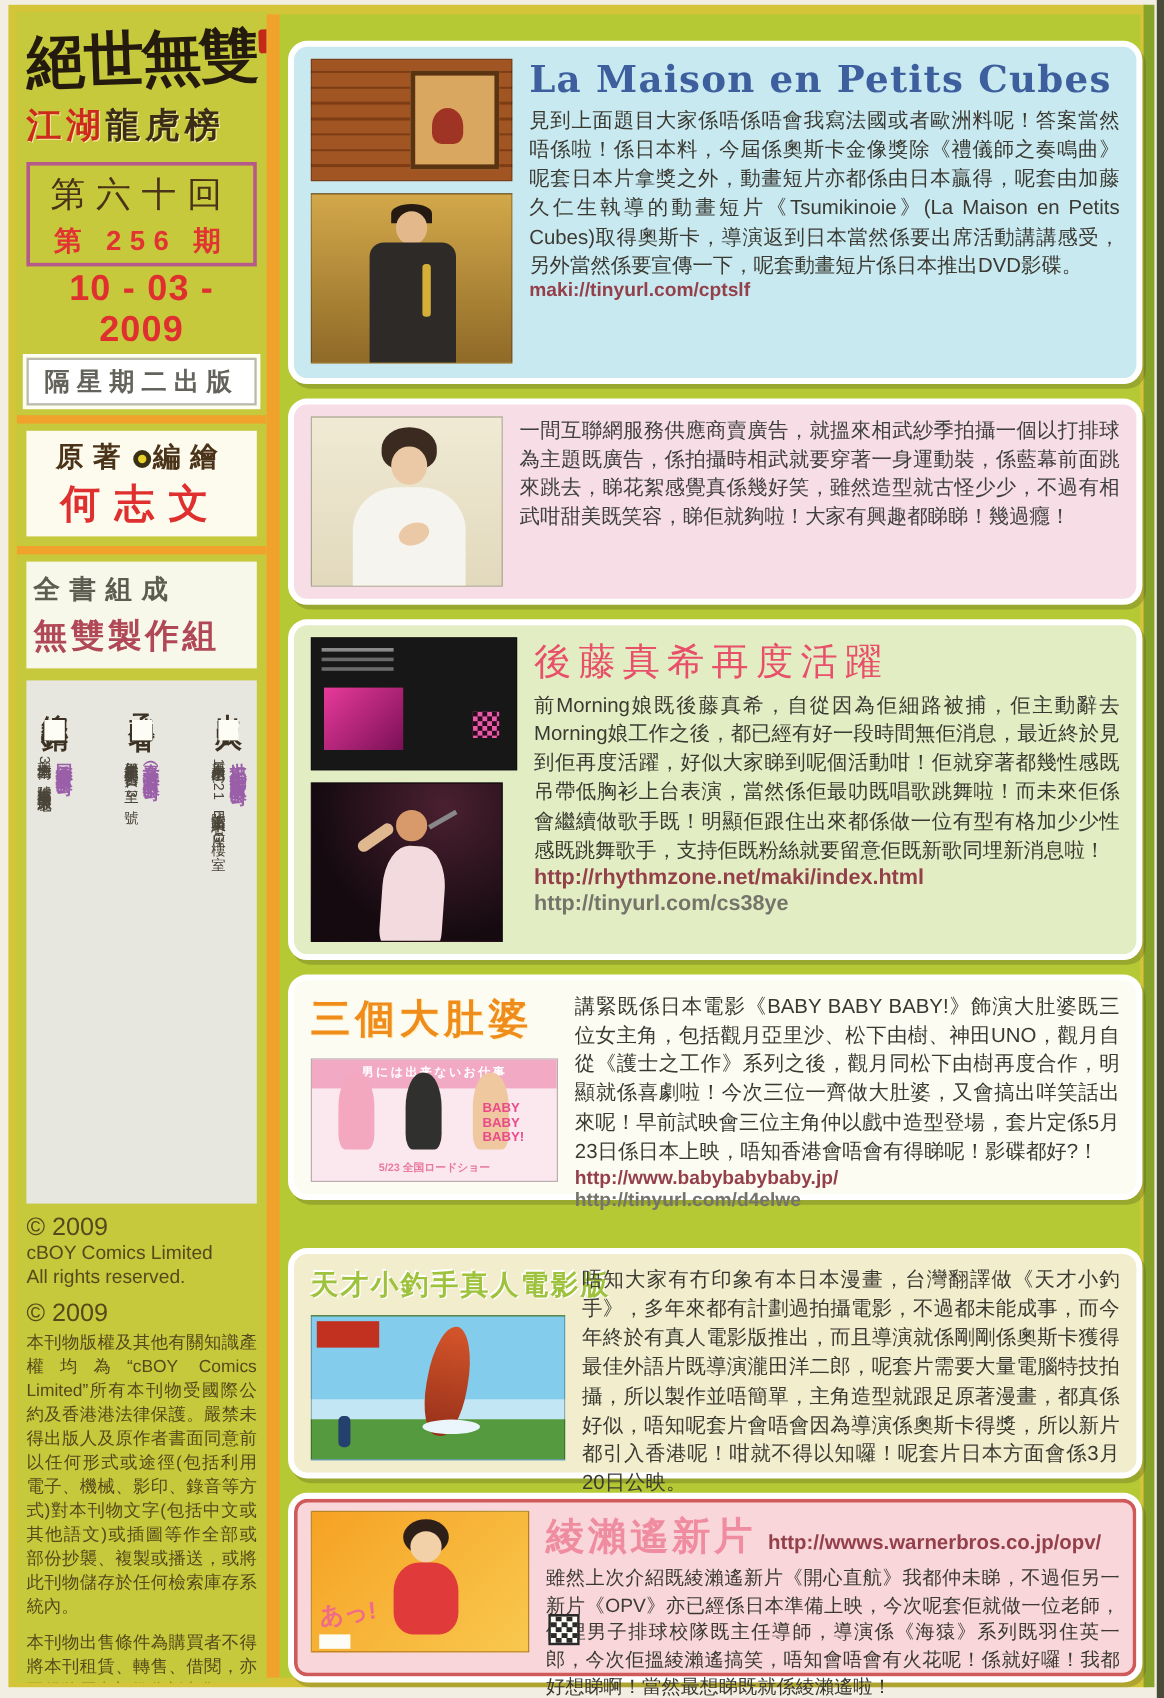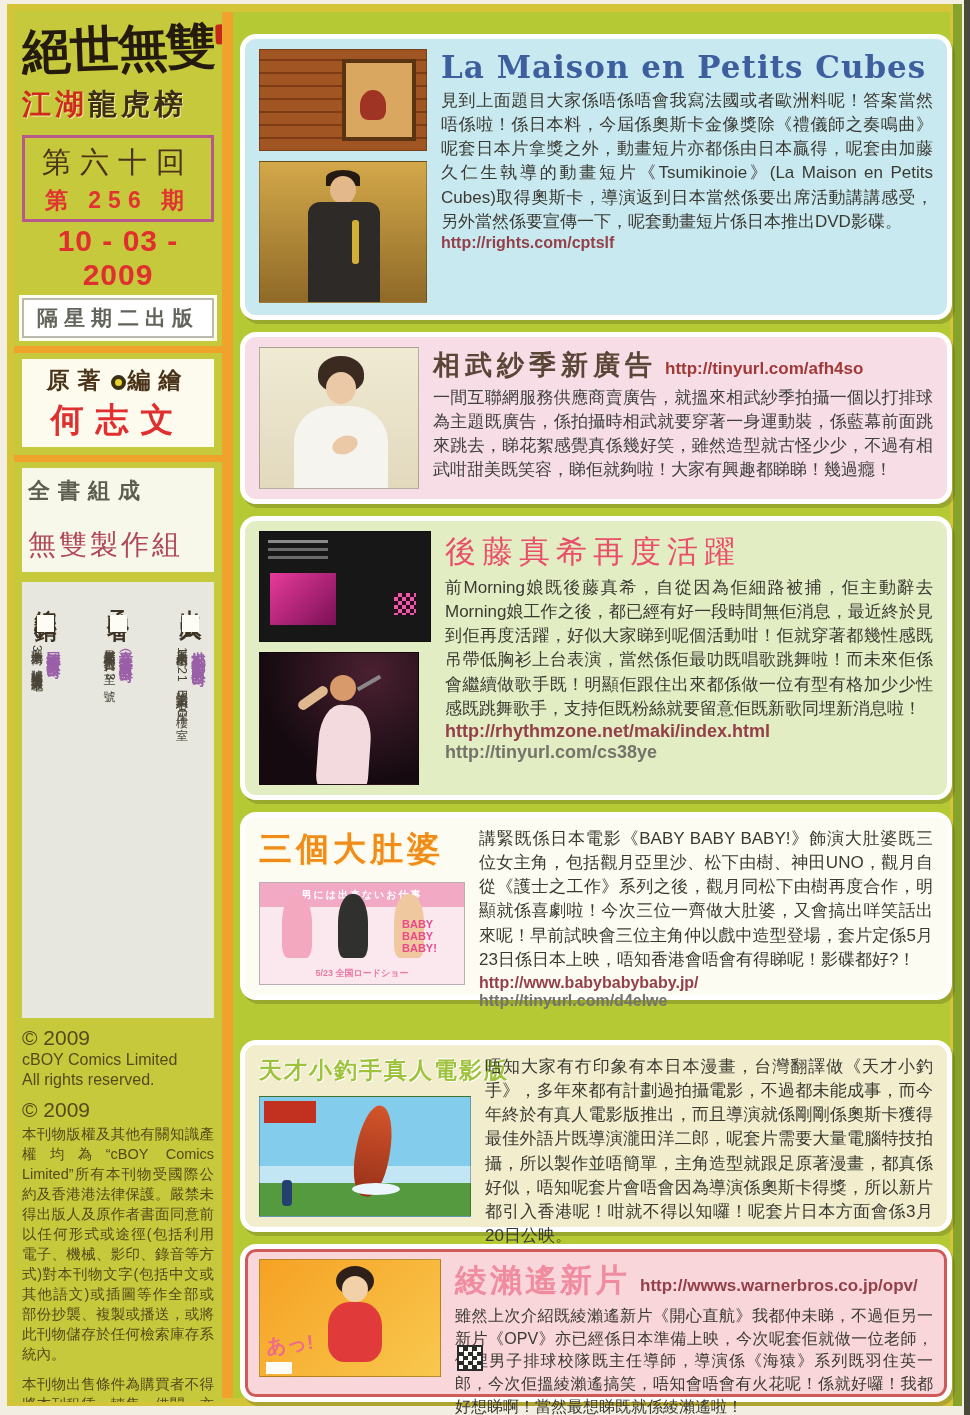--- a/index.html
+++ b/index.html
@@ -25,21 +25,21 @@
   .pub-date { text-align:center; font-size:30px; font-weight:bold; color:#e02f2f; letter-spacing:1px; margin-top:2px; }
   .sched-box { margin:6px 0 0; background:#fff; border:2px solid #b9b9ad; outline:3px solid #fdfdf2; padding:4px 12px; text-align:center; }
   .sched { font-size:21px; font-weight:bold; color:#63635b; letter-spacing:6px; }
   .h-div { height:7px; background:#f0a22c; margin:8px -8px 6px; }
   .credit-box { background:#fcfbee; padding:6px 4px 4px; text-align:center; }
   .credit-line { font-size:23px; font-weight:bold; color:#4a3318; letter-spacing:8px; }
   .dot-ico { display:inline-block; width:15px; height:15px; border-radius:50%; background:#e8d22a; border:4px solid #3a3014; vertical-align:-2px; margin:0 2px; }
   .author { font-size:33px; font-weight:bold; color:#e02f2f; letter-spacing:12px; margin-top:2px; white-space:nowrap; }
   .team-box { background:#f8f8ea; padding:8px 6px; margin-top:2px; }
   .team-label { font-size:22px; font-weight:bold; color:#5c5c50; letter-spacing:8px; }
-  .team-name { font-size:28px; font-weight:normal; color:#b04858; letter-spacing:3px; margin-top:20px; }
+  .team-name { font-size:28px; font-weight:bold; color:#b04858; letter-spacing:3px; margin-top:5px; }
   .pub-box { background:#e7e7df; margin-top:10px; padding:10px 6px; height:436px; display:flex; flex-direction:row; justify-content:space-between; }
   .pub-col { display:flex; flex-direction:column; align-items:center; }
   .v-role { writing-mode:vertical-rl; font-size:22px; font-weight:bold; color:#3c3224; letter-spacing:5px; }
   .sq { width:17px; height:17px; background:#fdfdf6; margin:8px 0; }
   .v-text { writing-mode:vertical-rl; height:300px; }
   .v-name { font-size:14px; font-weight:bold; color:#9a5fa8; letter-spacing:2px; }
   .v-addr { font-size:12px; color:#4a4438; letter-spacing:1px; }
   .cp { color:#56491d; }
   .cp-big { font-size:21px; margin-top:8px; }
   .cp-line { font-size:16px; line-height:1.25; }
@@ -208,38 +208,34 @@
       <div class="mock img-dir">
           <div class="hair"></div>
           <div class="head"></div>
           <div class="bodyf"></div>
           <div class="oscar"></div>
         </div>
     </div>
     <div class="art-right">
       <div class="t">La Maison en Petits Cubes</div>
       <div class="body-txt">見到上面題目大家係唔係唔會我寫法國或者歐洲料呢！答案當然唔係啦！係日本料，今屆係奧斯卡金像獎除《禮儀師之奏鳴曲》呢套日本片拿獎之外，動畫短片亦都係由日本贏得，呢套由加藤久仁生執導的動畫短片《Tsumikinoie》(La Maison en Petits Cubes)取得奧斯卡，導演返到日本當然係要出席活動講講感受，另外當然係要宣傳一下，呢套動畫短片係日本推出DVD影碟。</div>
-      <div class="url u-maroon">http://rights.com/cptslf</div>
+      <div class="url u-maroon">maki://tinyurl.com/cptslf</div>
     </div>
   </div>
 
   <div class="art" id="a2">
     <div class="art-left">
       <div class="mock img-aibu">
           <div class="hair"></div>
           <div class="face"></div>
           <div class="shirt"></div>
           <div class="hand"></div>
         </div>
     </div>
     <div class="art-right">
-      <div class="trow">
-        <span class="t">相武紗季新廣告</span>
-        <span class="url u-red" style="font-size:17px;">http://tinyurl.com/afh4so</span>
-      </div>
       <div class="body-txt">一間互聯網服務供應商賣廣告，就搵來相武紗季拍攝一個以打排球為主題既廣告，係拍攝時相武就要穿著一身運動裝，係藍幕前面跳來跳去，睇花絮感覺真係幾好笑，雖然造型就古怪少少，不過有相武咁甜美既笑容，睇佢就夠啦！大家有興趣都睇睇！幾過癮！</div>
     </div>
   </div>
 
   <div class="art" id="a3">
     <div class="art-left">
       <div class="mock img-web">
           <div class="bar"></div>
           <div class="thumb"></div>
           <div class="qr"></div>

